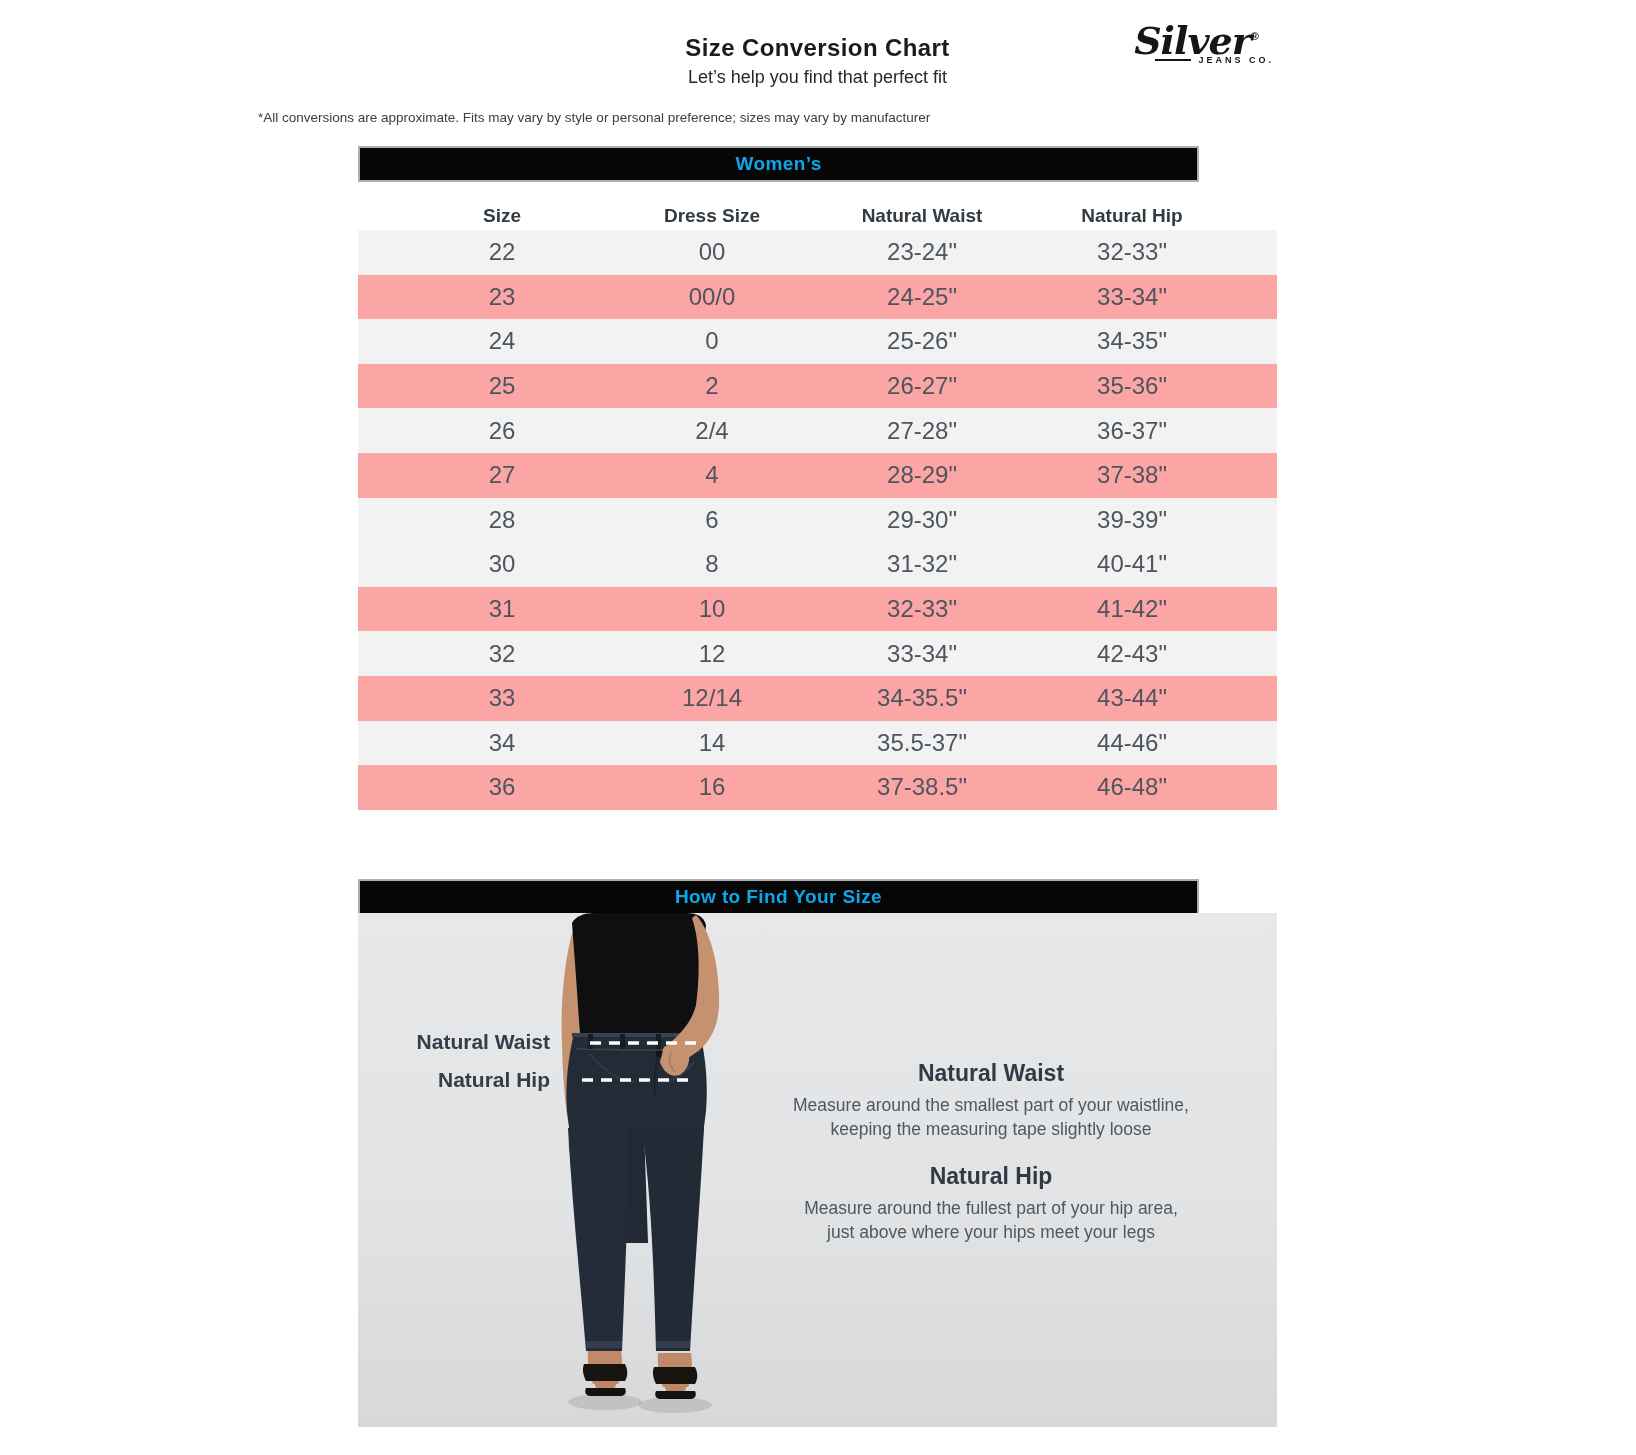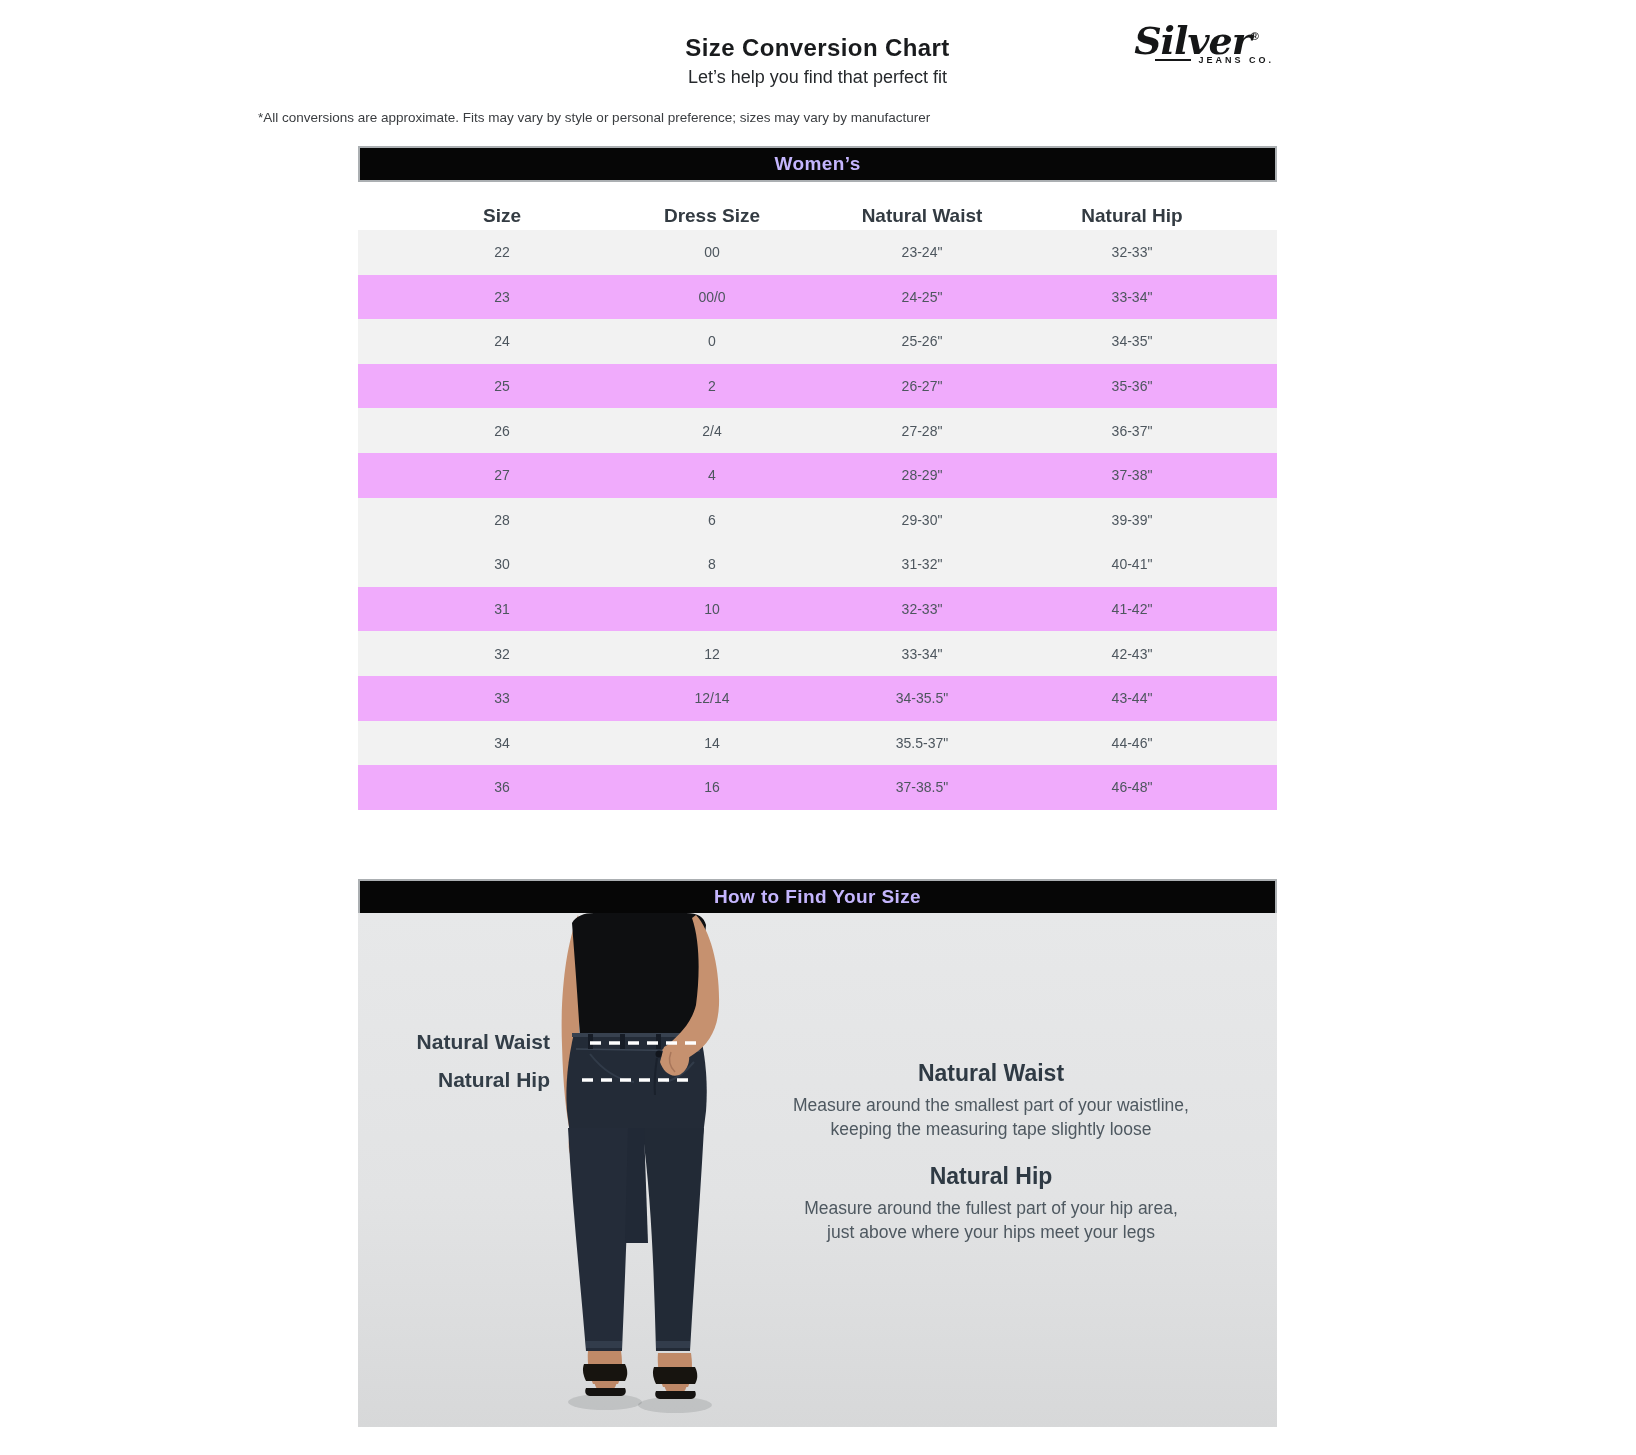--- a/index.html
+++ b/index.html
@@ -18,38 +18,38 @@
 
   .logo { position:absolute; left:1112px; top:16px; width:168px; text-align:center; color:#151617; }
   .logo-script { font-family:"DejaVu Serif", serif; font-style:italic; font-weight:bold;
                  font-size:38px; line-height:40px; letter-spacing:-1px; }
   .logo-reg { font-size:11px; vertical-align:super; font-family:"Liberation Sans", sans-serif; font-style:normal; }
   .logo-sub { display:flex; align-items:center; justify-content:flex-end; gap:7px; margin-top:-6px; padding-right:6px; }
   .logo-line { width:36px; border-top:2px solid #151617; }
   .logo-sub-text { font-size:9px; font-weight:bold; letter-spacing:3px; }
 
   
-  .band { position:absolute; left:358px; width:919px; height:36px; background:#060606;
+  .band { position:absolute; left:358px; width:841px; height:36px; background:#060606;
           border:2px solid #abafb2; box-sizing:border-box;
           display:flex; align-items:center; justify-content:center;
-          color:#c4b5fd; font-size:19px; font-weight:bold; letter-spacing:.4px;text-align:right; }
+          color:#0ea5e9; font-size:19px; font-weight:bold; letter-spacing:.4px;text-align:right; }
   .band-womens { top:146px; }
   .band-guide  { top:879px; }
 
   
   .thead, .trow {
     display:grid; grid-template-columns:repeat(4,210px);
     padding:0 40px 0 39px; align-items:center; box-sizing:border-box;
   }
   .thead { position:absolute; left:358px; top:193px; width:919px; height:45px; }
   .thead .hcell { text-align:center; font-size:19px; font-weight:bold; color:#333b42; }
   .tbody { position:absolute; left:358px; top:230px; width:919px; }
-  .trow  { height:44.6px; background:#f0abfc; }
+  .trow  { height:44.6px; background:#fca5a5; }
   .trow.alt { background:#f2f2f2; }
-  .tcell { text-align:center; font-size:14px; color:#4d565e; }
+  .tcell { text-align:center; font-size:24px; color:#4d565e; }
 
   
   .photo { position:absolute; left:358px; top:913px; width:919px; height:514px;
            background:linear-gradient(180deg,#e7e8e9 0%, #e2e3e4 55%, #d7d8d9 100%); }
   .model-svg { position:absolute; left:150px; top:0; width:300px; height:513px; }
 
   .fig-label { position:absolute; left:0; width:192px; text-align:right;
                font-size:21px; font-weight:bold; color:#333e48; line-height:26px; }
   .fig-label-waist { top:116px; }
   .fig-label-hip   { top:154px; }

